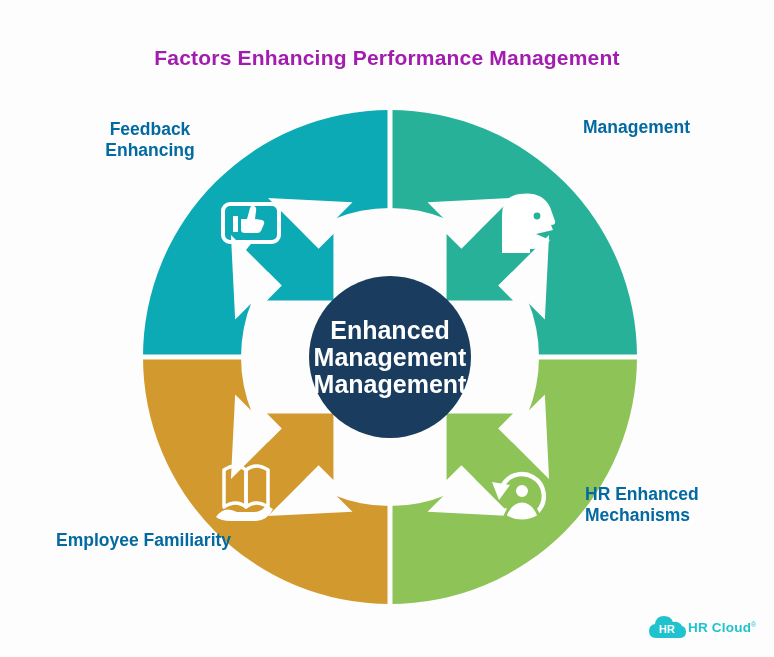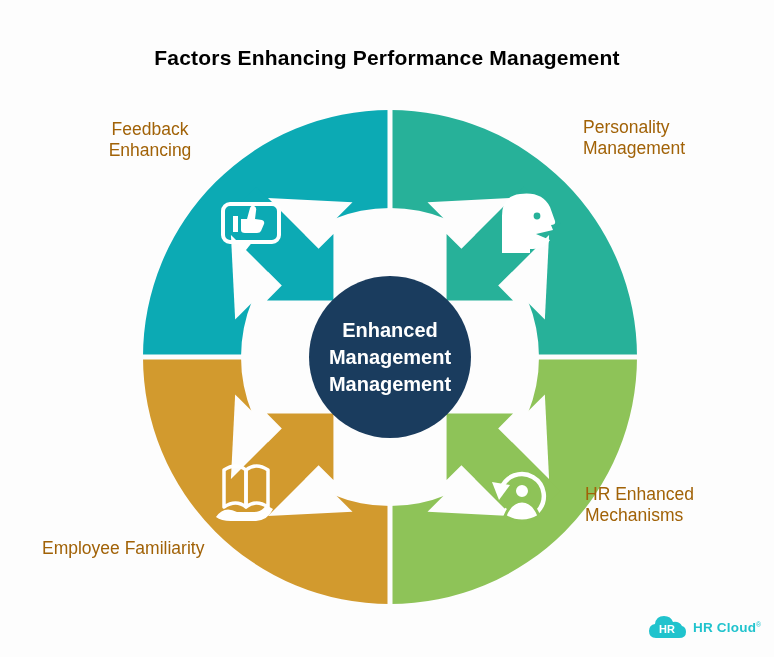--- a/index.html
+++ b/index.html
@@ -2,36 +2,36 @@
 <html><head>
 <meta charset="utf-8">
 <style>
   html,body{margin:0;padding:0;}
   body{
     width:774px;height:657px;position:relative;background:#fdfdfd;
     font-family:"Liberation Sans", sans-serif;overflow:hidden;
   }
   .title{
     position:absolute;top:46px;left:0;width:774px;text-align:center;
-    font-size:21px;font-weight:700;color:#000000;letter-spacing:.2px;
+    font-size:21px;font-weight:700;color:#a21caf;letter-spacing:.2px;
   }
   .diagram-svg{position:absolute;top:0;left:0;}
   .quad-label{
-    position:absolute;font-size:17.5px;font-weight:400;color:#a16207;line-height:1.18;
+    position:absolute;font-size:17.5px;font-weight:700;color:#0369a1;line-height:1.18;
   }
   .lbl-tl{left:40px;top:119px;width:220px;text-align:center;}
   .lbl-tr{left:583px;top:117px;text-align:left;}
-  .lbl-bl{left:42px;top:530px;text-align:center;margin-top:8px;}
+  .lbl-bl{left:56px;top:530px;text-align:center;}
   .lbl-br{left:585px;top:484px;text-align:left;}
   .center-text{
     position:absolute;left:300px;top:317px;width:180px;text-align:center;
-    color:#ffffff;font-size:20px;font-weight:700;line-height:27px;
+    color:#ffffff;font-size:25px;font-weight:700;line-height:27px;
   }
   .logo{
-    position:absolute;left:646px;top:611px;display:flex;align-items:center;gap:5px;
+    position:absolute;left:646px;top:611px;display:flex;align-items:center;
   }
   .logo-name{font-size:13.5px;font-weight:700;color:#20c3cd;letter-spacing:.2px;}
   .logo-reg{font-size:7px;color:#20c3cd;vertical-align:super;font-weight:400;}
 </style>
 </head>
 <body>
 
 <div class="title">Factors Enhancing Performance Management</div>
 
 <svg class="diagram-svg" width="774" height="657" viewBox="0 0 774 657">
@@ -94,21 +94,20 @@
     <circle cx="522" cy="491" r="7.5" fill="#ffffff" stroke-width="3" stroke="#8ec358"></circle>
     <path d="M505,516 Q511,501 522,501 Q533,501 539,516 Q531,521 522,521 Q513,521 505,516 Z" fill="#ffffff" stroke-width="3" stroke="#8ec358"></path>
   </g>
 </svg>
 
 <div class="quad-label lbl-tl">
   <div>Feedback</div>
   <div>Enhancing</div>
 </div>
 <div class="quad-label lbl-tr">
-  <div>Personality</div>
   <div>Management</div>
 </div>
 <div class="quad-label lbl-bl">
   <div>Employee Familiarity</div>
 </div>
 <div class="quad-label lbl-br">
   <div>HR Enhanced</div>
   <div>Mechanisms</div>
 </div>
 

